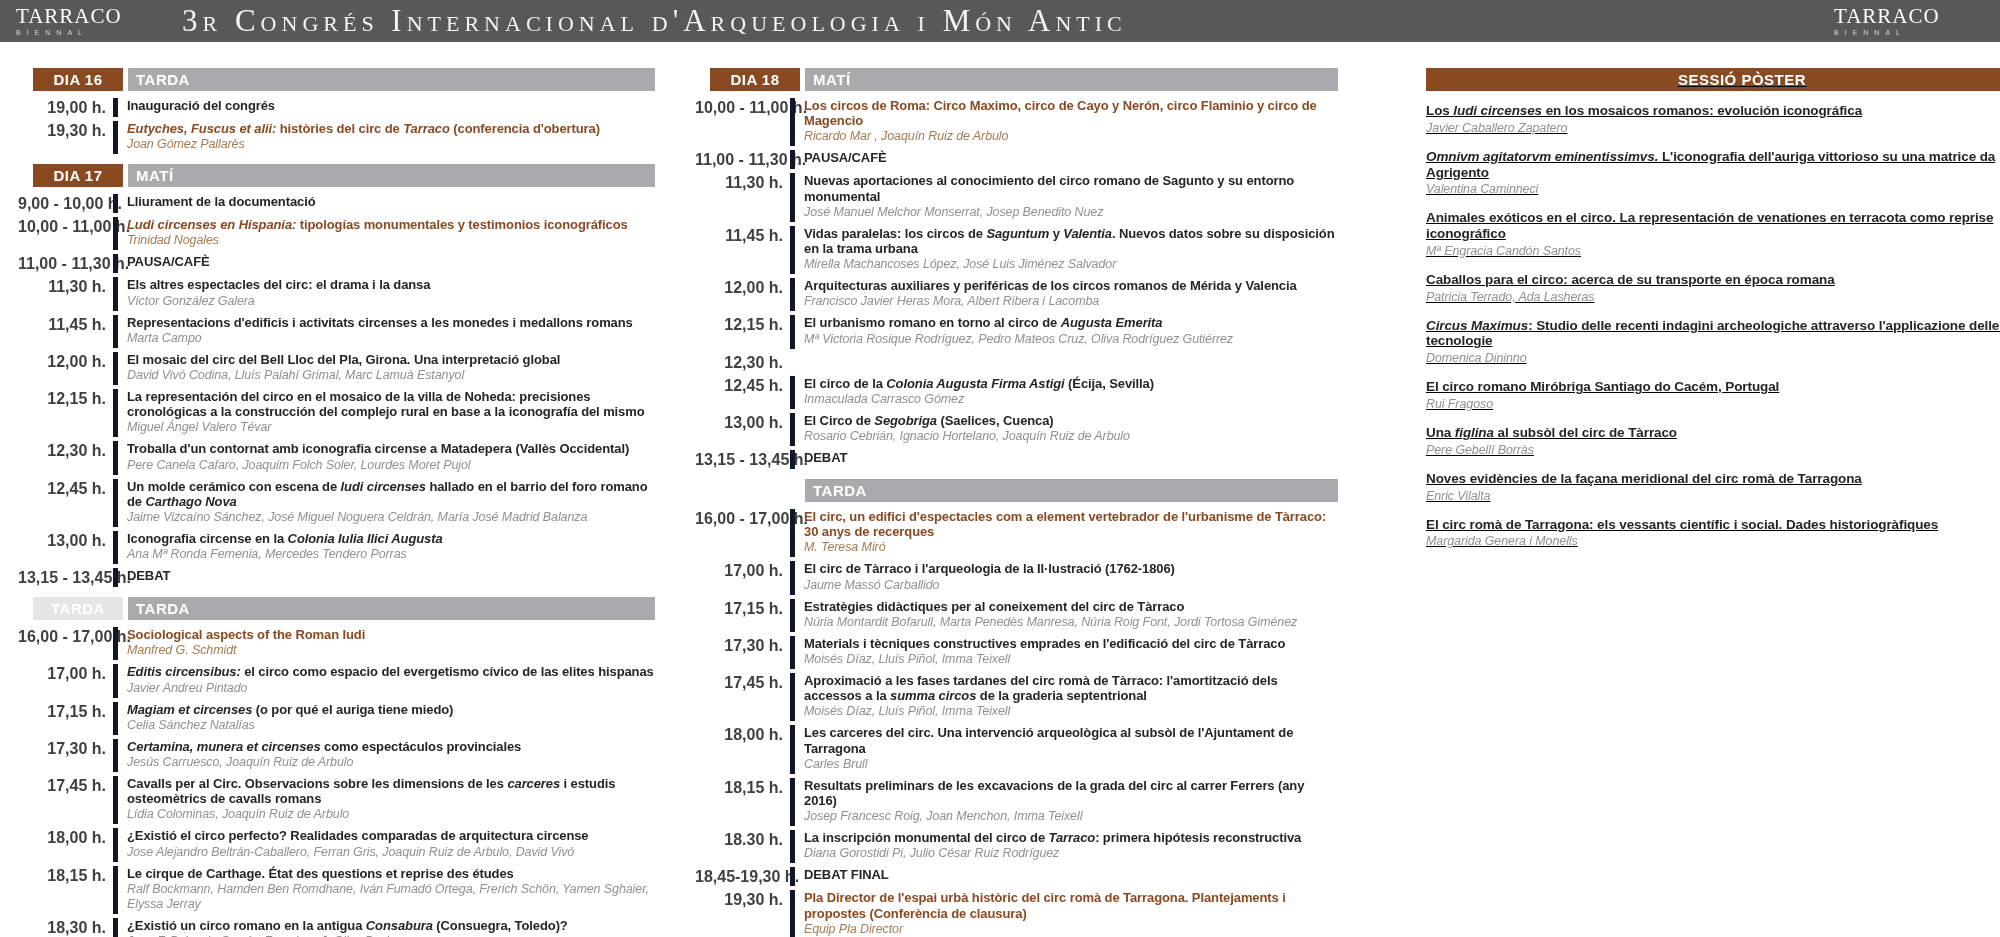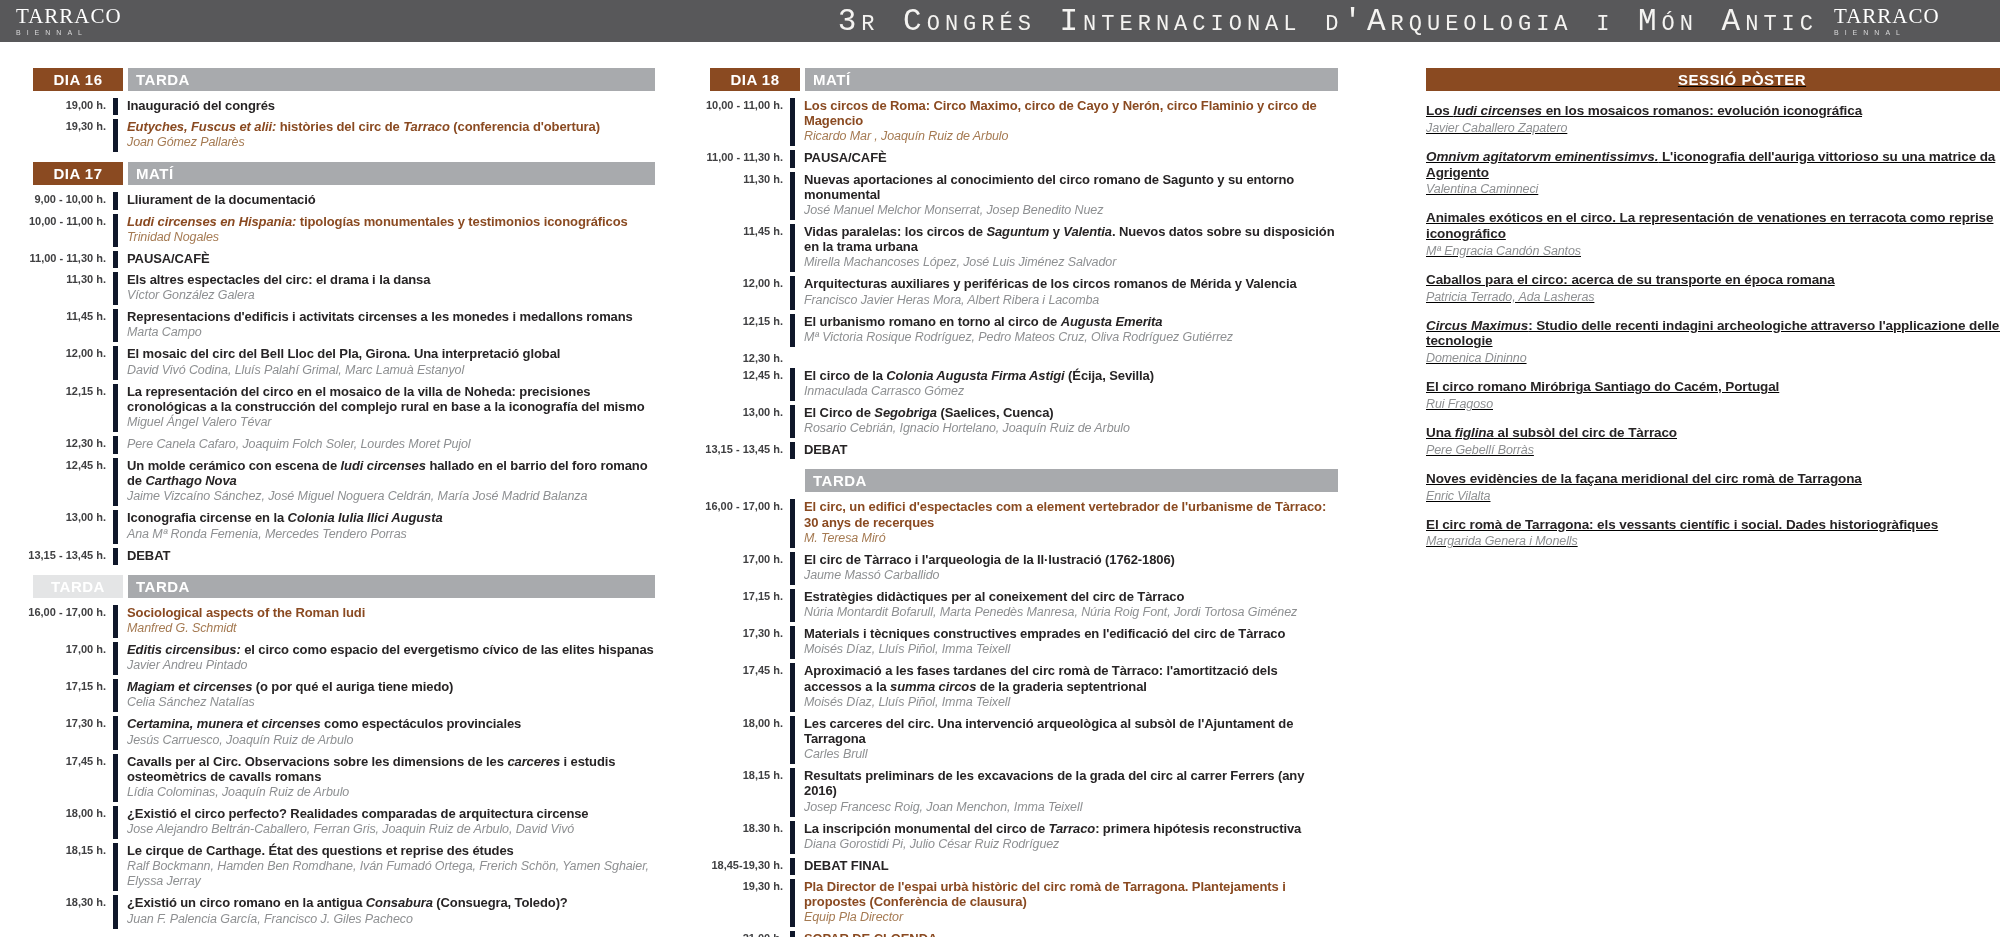--- a/index.html
+++ b/index.html
@@ -13,22 +13,22 @@
     position:absolute;left:0;top:0;width:2000px;height:42px;
     background:#58585a;display:flex;align-items:center;justify-content:space-between;
   }
   .logo{width:150px;padding:0 16px;color:#ffffff;line-height:1;}
   .logo-top{
     font-family:"Liberation Serif","DejaVu Serif",serif;
     font-size:21px;letter-spacing:1px;
   }
   .logo-bottom{font-size:7px;letter-spacing:6px;margin-top:2px;color:#d9d9da;}
   .congress-title{
-    flex:1;text-align:right;color:#f4f3f1;
-    font-family:Liberation Mono, monospace;
+    flex:1;text-align:left;color:#f4f3f1;
+    font-family:Liberation Serif, serif;
     font-variant-caps:small-caps;font-size:31px;letter-spacing:5px;white-space:nowrap;
   }
   
   .col{position:absolute;top:68px;}
   .col-left{left:18px;width:637px;}
   .col-mid{left:695px;width:643px;}
   .col-poster{left:1426px;width:632px;text-decoration:underline;}
   
   .section{margin-bottom:10px;}
   .section-bar{display:flex;height:23px;margin-bottom:2px;padding-left:15px;}
@@ -41,21 +41,21 @@
   .day-empty{background:#ffffff;}
   .session-bar{
     flex:1;background:#a8aaad;color:#ffffff;font-weight:bold;font-size:15px;
     display:flex;align-items:center;padding-left:8px;letter-spacing:.5px;
   }
   
   .rows{padding-top:5px;}
   .row{display:flex;margin-bottom:4px;}
   .time{
     width:95px;flex:none;text-align:right;padding-right:7px;box-sizing:border-box;
-    font-weight:bold;font-size:11px;color:#404042;white-space:nowrap;padding-top:1px;
+    font-weight:bold;font-size:16px;color:#404042;white-space:nowrap;padding-top:1px;
   }
   .content{
     flex:1;border-left:5px solid #0f172a;padding-left:9px;padding-bottom:2px;min-height:15px;
   }
   .title{font-weight:bold;font-size:13px;color:#272425;line-height:1.17;letter-spacing:-0.1px;}
   .title.accent{color:#8a4a21;}
   .authors{font-style:italic;font-size:12.5px;color:#8e9092;line-height:1.2;margin-top:1px;letter-spacing:-0.1px;}
   .authors.accent{color:#a57a52;}
   
   .poster-bar{
@@ -152,20 +152,21 @@
         <div class="row">
           <div class="time">12,15 h.</div>
           <div class="content">
             <div class="title">La representación del circo en el mosaico de la villa de Noheda: precisiones cronológicas a la construcción del complejo rural en base a la iconografía del mismo</div>
             <div class="authors">Miguel Ángel Valero Tévar</div>
           </div>
         </div>
         <div class="row">
           <div class="time">12,30 h.</div>
           <div class="content">
+            <div class="title">Troballa d'un contornat amb iconografia circense a Matadepera (Vallès Occidental)</div>
             <div class="authors">Pere Canela Cafaro, Joaquim Folch Soler, Lourdes Moret Pujol</div>
           </div>
         </div>
         <div class="row">
           <div class="time">12,45 h.</div>
           <div class="content">
             <div class="title">Un molde cerámico con escena de <i>ludi circenses</i> hallado en el barrio del foro romano de <i>Carthago Nova</i></div>
             <div class="authors">Jaime Vizcaíno Sánchez, José Miguel Noguera Celdrán, María José Madrid Balanza</div>
           </div>
         </div>

